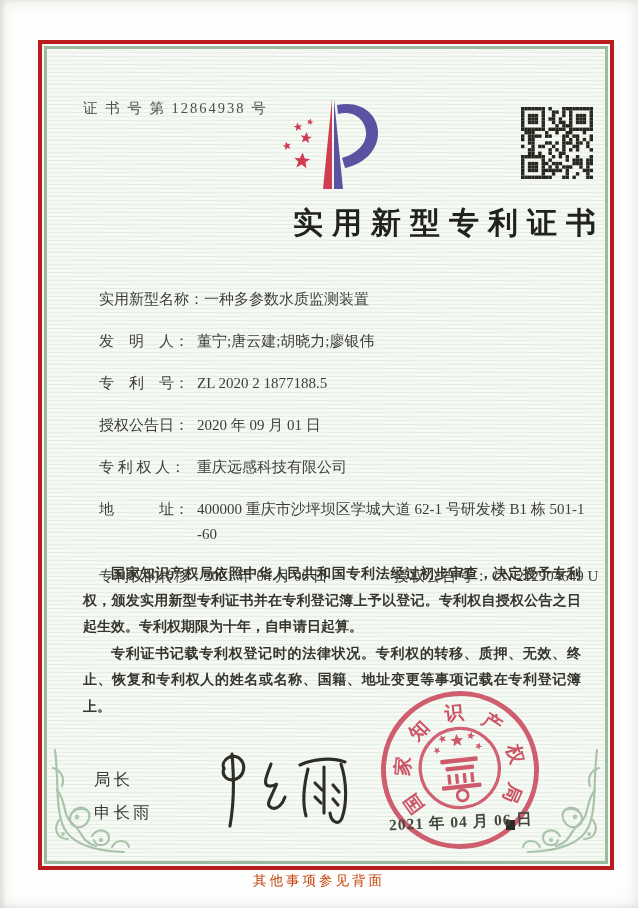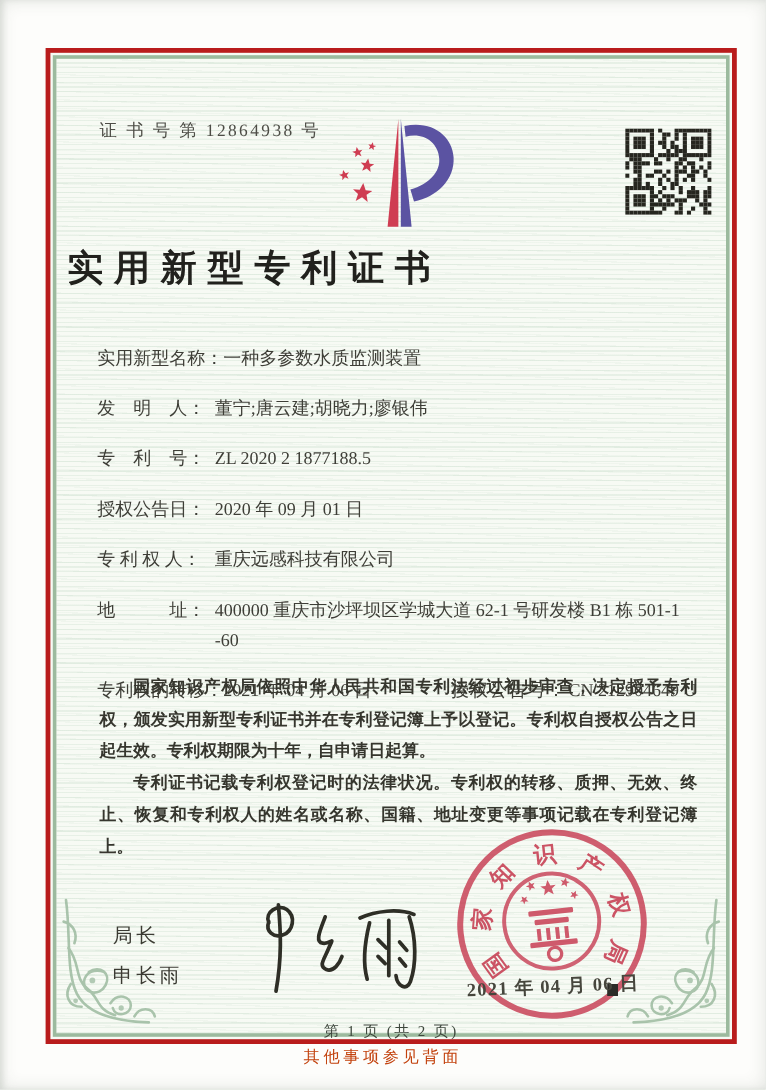--- a/index.html
+++ b/index.html
@@ -23,24 +23,24 @@
       repeating-linear-gradient(0deg, rgba(150,190,160,.17) 0 1px, transparent 1px 4px),
       repeating-linear-gradient(2deg, rgba(150,190,160,.08) 0 1px, transparent 1px 7px),
       #f7faf4;
   }
   .cert-no{
     position:absolute;left:36px;top:50px;font-size:14.5px;color:#4d4d46;letter-spacing:2px;
   }
   .logo{position:absolute;left:214px;top:48px;width:135px;height:94px;}
   .qr{position:absolute;left:474px;top:58px;width:72px;height:72px;}
   .title{
-    position:absolute;left:0;right:0;top:154px;text-align:left;
+    position:absolute;left:0;right:0;top:154px;text-align:right;
     font-size:30px;font-weight:bold;color:#21211d;letter-spacing:9px;text-indent:9px;
   }
-  .fields{position:absolute;left:34px;top:238px;width:506px;color:#3e3e37;font-size:15px;font-family:Liberation Serif, serif;}
+  .fields{position:absolute;left:52px;top:238px;width:506px;color:#3e3e37;font-size:15px;font-family:Liberation Serif, serif;}
   .frow{display:flex;margin-bottom:17px;line-height:25px;}
   .flabel{flex:0 0 98px;white-space:nowrap;}
   .fvalue{flex:1;}
   .grant-row{display:flex;line-height:25px;}
   .grant-row .flabel2{flex:0 0 98px;margin-left:66px;letter-spacing:1px;}
   .paras{
     position:absolute;left:36px;top:512px;width:498px;
     font-size:14px;line-height:26.5px;color:#36362e;text-align:justify;
   }
   .paras p{margin:0;text-indent:2em;font-weight:bold;}
@@ -471,18 +471,17 @@
             <path d="M3,20 c8,2 12,10 9,18"></path>
           </g>
           <g fill="#a7c2aa">
             <circle cx="27" cy="69" r="2.4"></circle>
             <circle cx="51" cy="92" r="2.2"></circle>
             <circle cx="13" cy="86" r="2"></circle>
           </g>
         </svg>
       </div>
 
-      <div class="pagination">第 1 页 (共 2 页)</div>
     </div>
   </div>
 
   <div class="back-note">其他事项参见背面</div>
 </div>
 
 </body></html>

